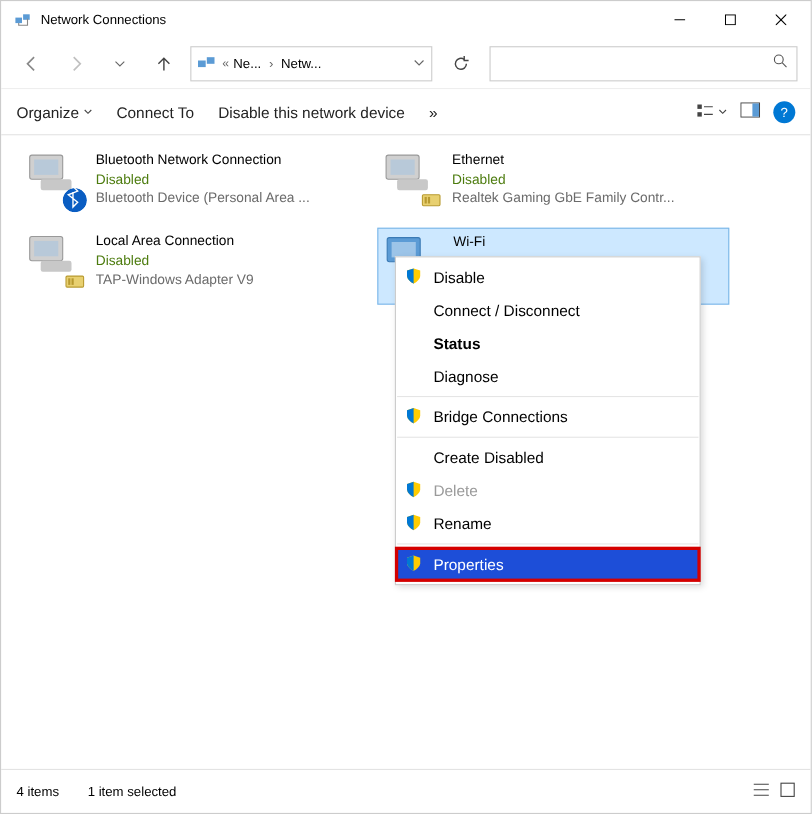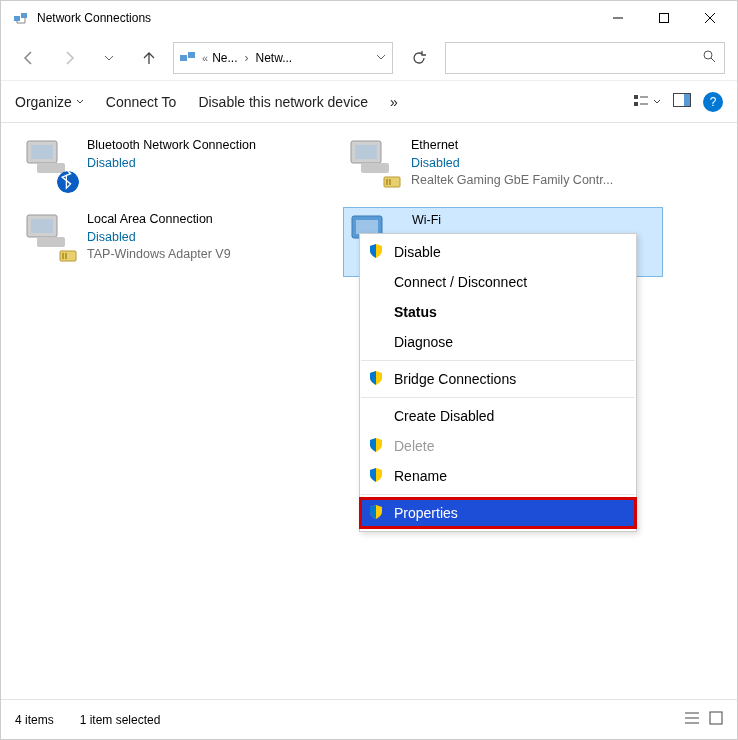--- a/index.html
+++ b/index.html
@@ -30,21 +30,21 @@
 
 .content { flex: 1; padding: 10px 18px; position: relative; }
 .grid { display: grid; grid-template-columns: 320px 320px; grid-auto-rows: 70px; gap: 4px; }
 .adapter { display: flex; align-items: flex-start; padding: 4px; gap: 10px; font-size: 12.5px; }
 .adapter.selected { background: #cde8ff; border: 1px solid #7cb7e8; }
 .adapter .icon-wrap { width: 54px; height: 54px; position: relative; flex-shrink:0; }
 .adapter .nic { width: 50px; height: 40px; }
 .adapter .badge { position: absolute; bottom: -2px; right: -2px; width: 22px; height: 22px; border-radius: 50%; }
 .adapter .info { display:flex; flex-direction:column; line-height:1.4; min-width:0;}
 .adapter .name { color: #000000; white-space: nowrap; overflow: hidden; text-overflow: ellipsis;}
-.adapter .status { color: #0369a1; }
+.adapter .status { color: #4d7c0f; }
 .adapter .device { color: #6b6b6b; white-space: nowrap; overflow: hidden; text-overflow: ellipsis;}
 
 .context-menu { position: absolute; left: 358px; top: 110px; width: 278px; background: #fff; border: 1px solid #ccc; box-shadow: 2px 2px 6px rgba(0,0,0,0.15); font-size: 14px; padding: 3px 0;}
 .cm-item { height: 30px; display: flex; align-items: center; padding: 0 16px 0 34px; position: relative;}
 .cm-item.bold { font-weight: 600; }
 .cm-item.disabled { color: #9a9a9a; }
 .cm-item .shield { position: absolute; left: 8px; }
 .cm-sep { height: 1px; background: #e5e5e5; margin: 3px 1px; }
 .cm-item.highlighted { background: #1d4ed8; color: #fff; outline: 3px solid #d40000; outline-offset: -2px;}
 
@@ -180,20 +180,21 @@
             <rect x="14" y="26" width="28" height="10" rx="2" fill="#c8c8c8"></rect>
           </svg>
         <svg class="badge" viewBox="0 0 22 22">
             <circle cx="11" cy="11" r="11" fill="#0a5dc2"></circle>
             <path d="M11 3v16l5-5-10-8 10-4-5-5" fill="none" stroke="#fff" stroke-width="1.5" transform="translate(0,1) scale(0.85)"></path>
           </svg>
       </div>
       <div class="info">
         <div class="name">Bluetooth Network Connection</div>
         <div class="status">Disabled</div>
+        <div class="device">Bluetooth Device (Personal Area ...</div>
       </div>
     </div>
 
     <div class="adapter">
       <div class="icon-wrap">
         <svg class="nic" viewBox="0 0 50 40">
             <rect x="4" y="4" width="30" height="22" rx="2" fill="#d0d0d0" stroke="#999"></rect>
             <rect x="8" y="8" width="22" height="14" fill="#b8c9d9"></rect>
             <rect x="14" y="26" width="28" height="10" rx="2" fill="#c8c8c8"></rect>
           </svg>

